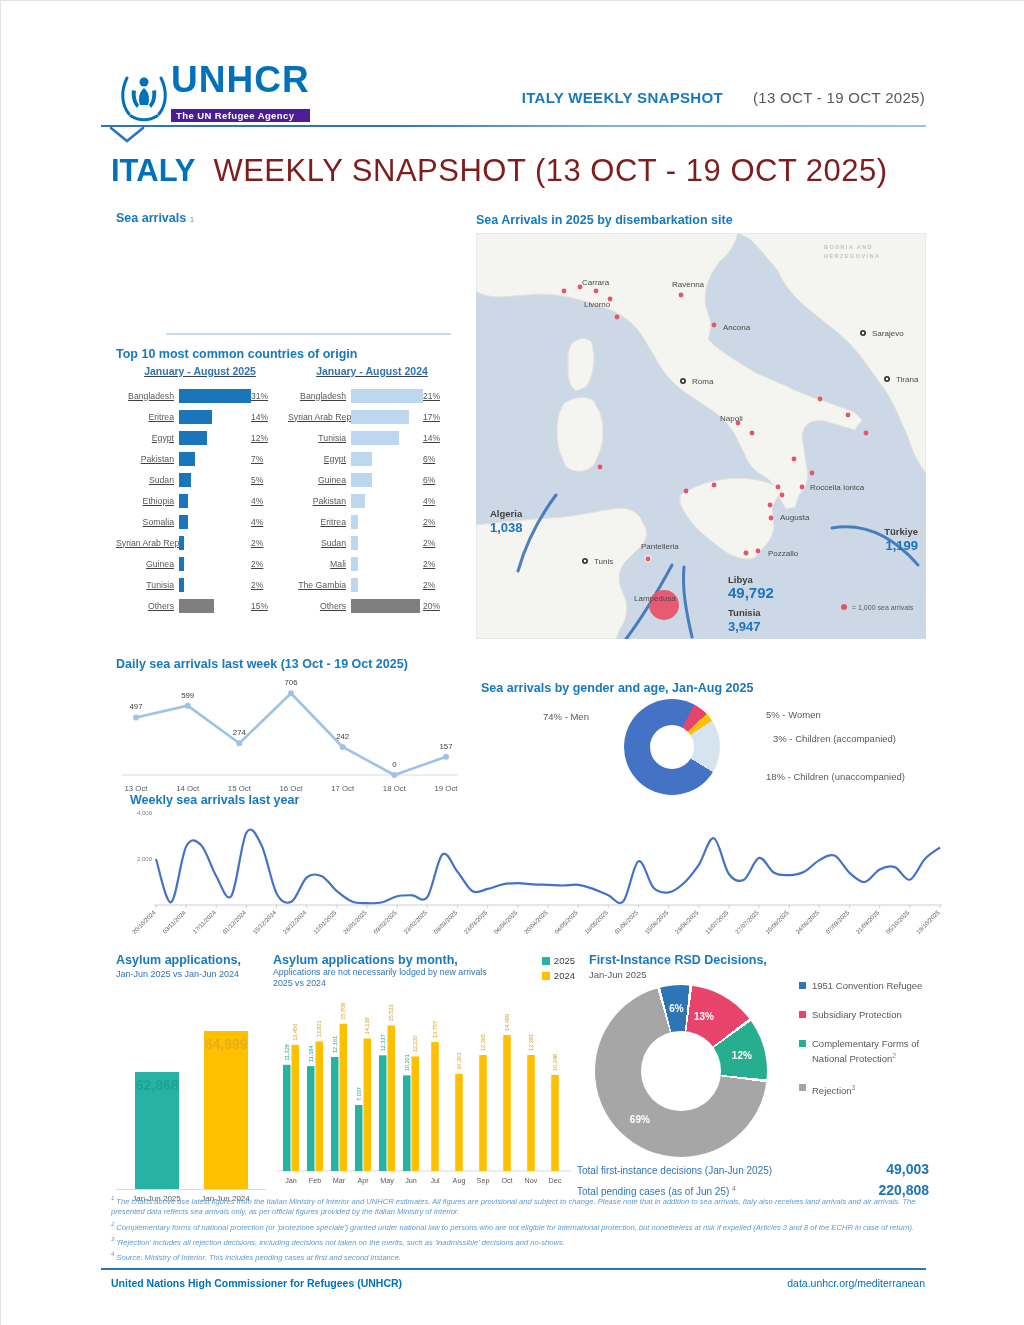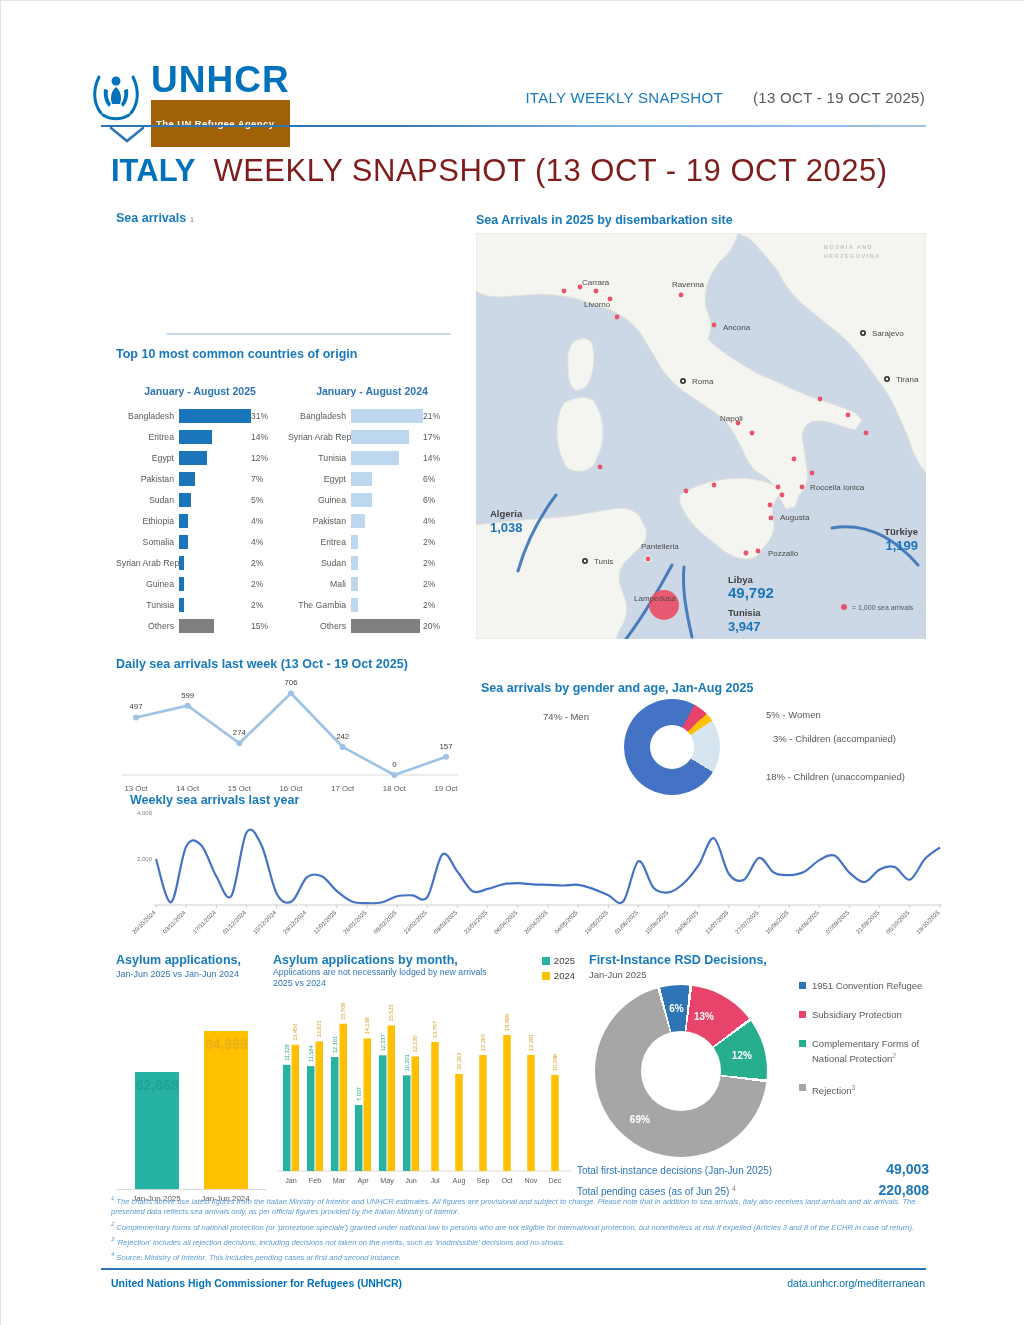--- a/index.html
+++ b/index.html
@@ -1,24 +1,24 @@
 <!DOCTYPE html>
 <html><head>
 <meta charset="utf-8">
 <style>
   html,body{margin:0;padding:0;background:#fff;}
   .page{position:relative;width:1024px;height:1325px;background:#fff;border:1px solid #e3e3e3;
         font-family:"Liberation Sans",sans-serif;color:#414042;overflow:hidden;}
   .abs{position:absolute;}
   
-  .logo{left:88px;top:62px;display:flex;align-items:flex-start;gap:8px;}
+  .logo{left:116px;top:62px;display:flex;align-items:center;}
   .logo-unhcr{color:#0072BC;font-weight:bold;font-size:37px;letter-spacing:1px;line-height:34px;}
-  .logo-tag{background:#a16207;color:#fff;font-size:9.5px;font-weight:bold;padding:18px 5px;margin-top:3px;letter-spacing:.4px;}
+  .logo-tag{background:#4c1d95;color:#fff;font-size:9.5px;font-weight:bold;padding:1px 5px;margin-top:12px;letter-spacing:.4px;}
   .hdr-right{right:100px;top:88px;font-size:15px;white-space:nowrap;}
-  .hdr-doc{color:#1779BE;font-weight:normal;letter-spacing:.3px;margin-right:26px;}
+  .hdr-doc{color:#1779BE;font-weight:bold;letter-spacing:.3px;margin-right:26px;}
   .hdr-period{color:#58595b;letter-spacing:.3px;}
   .rule{left:100px;top:124px;width:825px;height:2.4px;background:linear-gradient(to right,#2E75B6 0%,#2E75B6 35%,#7FAEDC 60%,#9DC3E6 100%);}
   .chevron{left:104px;top:126px;}
   .main-title{left:110px;top:152px;font-size:31px;white-space:nowrap;}
   .main-title .c{color:#0072BC;font-weight:bold;margin-right:18px;}
   .main-title .r{color:#7f1d1d;font-weight:normal;letter-spacing:.5px;}
   
   .sec-title{color:#1779BE;font-weight:bold;font-size:12.5px;}
   .sec-title .sup{font-size:8px;color:#8a8a8a;font-weight:normal;}
   
@@ -28,21 +28,21 @@
   .stat-cell{width:132px;}
   .stat-cell.second{width:118px;}
   .stat-num{color:#1B75BB;font-weight:bold;}
   .n-big{font-size:26px;} .n-med{font-size:21px;padding-top:4px;}
   .n-big2{font-size:24px;} .n-med2{font-size:19px;padding-top:4px;}
   .stat-lab{color:#6d6e71;font-size:8.5px;margin-top:2px;white-space:nowrap;}
   .stat-delta{color:#414042;font-weight:bold;font-size:13.5px;padding-top:6px;margin-left:26px;}
   .divider{left:165px;top:332px;width:285px;height:2px;background:#c9d8ea;border-radius:2px;}
   
   .countries{left:115px;top:346px;width:345px;}
-  .cc-cols{display:flex;gap:4px;margin-top:24px;}
+  .cc-cols{display:flex;gap:4px;margin-top:4px;text-decoration:underline;}
   .cc-col{width:168px;}
   .cc-coltitle{color:#2E75B6;font-weight:bold;font-size:10.5px;text-align:center;margin-bottom:8px;}
   .crow{display:flex;align-items:center;height:21px;}
   .clab{width:58px;text-align:right;font-size:8.7px;color:#58595b;padding-right:5px;white-space:nowrap;}
   .cbarbox{width:72px;height:14px;position:relative;}
   .cbar{height:14px;}
   .cpct{font-size:8.5px;color:#58595b;white-space:nowrap;}
   
   .map-sec{left:475px;top:212px;width:452px;}
   .map-frame{margin-top:6px;width:450px;height:406px;background:#ccd8e5;position:relative;overflow:hidden;}

